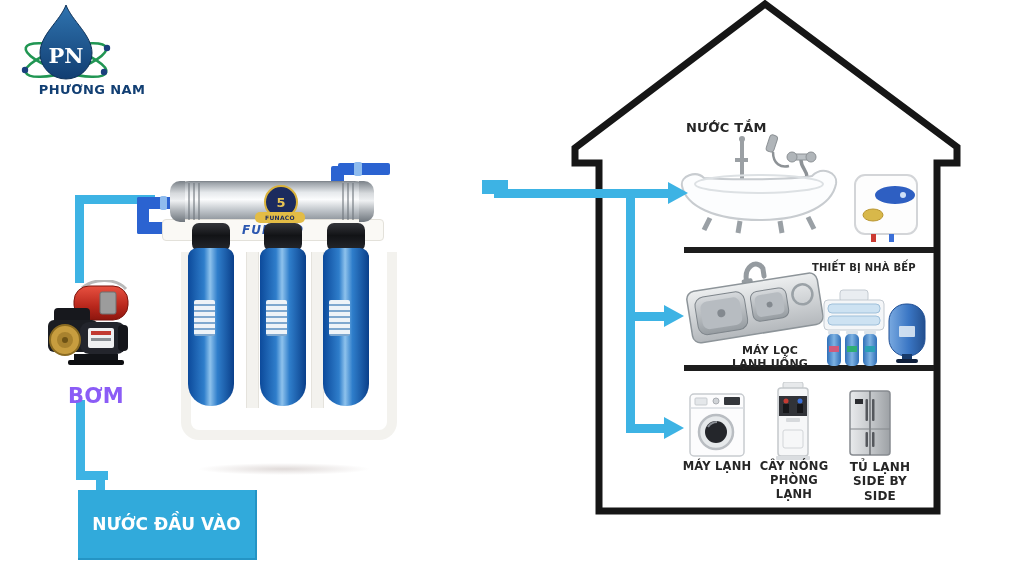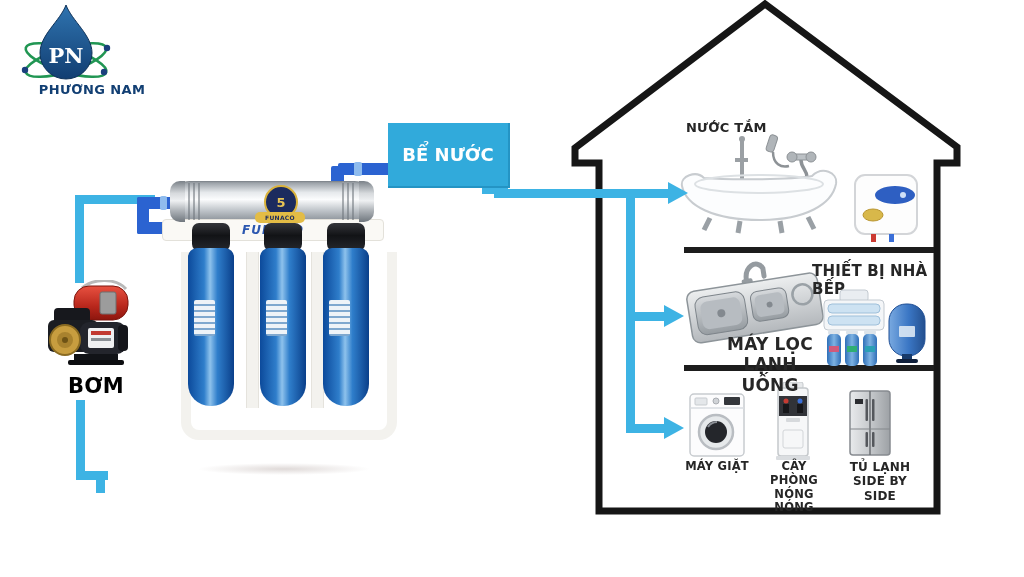--- a/index.html
+++ b/index.html
@@ -91,22 +91,22 @@
   <div class="pipe" style="left:96px;top:471px;width:9px;height:22px;"></div>
   <div class="pipe" style="left:482px;top:180px;width:26px;height:14px;"></div>
   <div class="pipe" style="left:494px;top:189px;width:176px;height:9px;"></div>
   <div class="arrow-r" style="left:668px;top:182px;"></div>
   <div class="pipe" style="left:626px;top:189px;width:9px;height:243px;"></div>
   <div class="pipe" style="left:626px;top:312px;width:40px;height:9px;"></div>
   <div class="arrow-r" style="left:664px;top:305px;"></div>
   <div class="pipe" style="left:626px;top:424px;width:40px;height:9px;"></div>
   <div class="arrow-r" style="left:664px;top:417px;"></div>
 
-  <div class="bluebox" style="left:388px;top:123px;width:120px;height:63px;font-size:18px;">
-    <span>BỂ NƯỚC</span>
+  <div class="bluebox" style="left:78px;top:490px;width:177px;height:68px;font-size:17px;">
+    <span>NƯỚC ĐẦU VÀO</span>
   </div>
 
   <svg class="abs" style="left:44px;top:280px;z-index:4;" width="90" height="92" viewBox="0 0 90 92">
     <defs>
       <linearGradient id="gRed" x1="0" y1="0" x2="0" y2="1">
         <stop offset="0" stop-color="#e85140"></stop>
           <stop offset=".6" stop-color="#b8271c"></stop>
         <stop offset="1" stop-color="#8c160e"></stop>
       </linearGradient>
     </defs>
@@ -119,21 +119,21 @@
     <rect x="74" y="45" width="10" height="26" rx="4" fill="#14151a"></rect>
     <rect x="44" y="48" width="26" height="20" rx="2" fill="#eff0f1"></rect>
     <rect x="47" y="51" width="20" height="4" fill="#c23a31"></rect>
     <rect x="47" y="58" width="20" height="3" fill="#8a8f94"></rect>
     <circle cx="21" cy="60" r="15" fill="#c79d3f" stroke="#8a6b22" stroke-width="2"></circle>
     <circle cx="21" cy="60" r="8" fill="#a8822e"></circle>
     <circle cx="21" cy="60" r="3" fill="#6e5315"></circle>
     <rect x="30" y="74" width="44" height="6" fill="#111317"></rect>
     <rect x="24" y="80" width="56" height="5" rx="2" fill="#0c0d10"></rect>
   </svg>
-  <div class="houselbl center" style="left:56px;top:374px;width:80px;font-size:21px;color:#000000;">BƠM</div>
+  <div class="houselbl center" style="left:56px;top:384px;width:80px;font-size:21px;color:#8b5cf6;">BƠM</div>
 
   <div class="pipe-dark" style="left:137px;top:197px;width:42px;height:12px;"></div>
   <div class="pipe-dark" style="left:137px;top:197px;width:12px;height:37px;"></div>
   <div class="pipe-dark" style="left:137px;top:222px;width:58px;height:12px;"></div>
   <div class="pipe-band" style="left:160px;top:196px;width:7px;height:14px;"></div>
   <div class="pipe-band" style="left:172px;top:221px;width:7px;height:14px;"></div>
 
   <div class="pipe-dark" style="left:331px;top:166px;width:13px;height:26px;"></div>
   <div class="pipe-dark" style="left:338px;top:163px;width:52px;height:12px;"></div>
   <div class="pipe-band" style="left:354px;top:162px;width:8px;height:14px;"></div>
@@ -190,21 +190,21 @@
   </svg>
   <svg class="abs" style="left:851px;top:170px;z-index:2;" width="70" height="72" viewBox="0 0 70 72">
     <rect x="4" y="5" width="62" height="59" rx="10" fill="#fdfdfd" stroke="#d3d5d8" stroke-width="2"></rect>
     <ellipse cx="44" cy="25" rx="20" ry="9" fill="#2e5fc2"></ellipse>
     <circle cx="52" cy="25" r="3" fill="#cfe0f7"></circle>
     <ellipse cx="22" cy="45" rx="10" ry="6" fill="#d8b84a" stroke="#b9952f"></ellipse>
     <rect x="20" y="64" width="5" height="8" fill="#cc3b33"></rect>
     <rect x="38" y="64" width="5" height="8" fill="#3a6fd8"></rect>
   </svg>
 
-  <div class="houselbl" style="left:812px;top:262px;width:125px;font-size:15px;">THIẾT BỊ NHÀ BẾP</div>
+  <div class="houselbl" style="left:812px;top:262px;width:125px;font-size:10px;">THIẾT BỊ NHÀ BẾP</div>
   <svg class="abs" style="left:680px;top:252px;z-index:2;" width="148" height="100" viewBox="0 0 148 100">
     <defs>
       <linearGradient id="gSteel" x1="0" y1="0" x2="0" y2="1">
         <stop offset="0" stop-color="#eceeef"></stop>
           <stop offset="1" stop-color="#b4b8bc"></stop>
       </linearGradient>
       <linearGradient id="gBowl" x1="0" y1="0" x2="0" y2="1">
         <stop offset="0" stop-color="#d7dadd"></stop>
           <stop offset="1" stop-color="#969ca1"></stop>
       </linearGradient>
@@ -215,21 +215,21 @@
       <rect x="8" y="30" width="132" height="52" rx="8" fill="url(#gSteel)" stroke="#8d9499" stroke-width="1.5"></rect>
       <rect x="15" y="37" width="50" height="38" rx="9" fill="url(#gBowl)" stroke="#7d848a"></rect>
       <rect x="20" y="42" width="40" height="28" rx="7" fill="#b7bcc1"></rect>
       <circle cx="40" cy="56" r="4" fill="#83898f"></circle>
       <rect x="71" y="40" width="36" height="30" rx="7" fill="url(#gBowl)" stroke="#7d848a"></rect>
       <rect x="75" y="44" width="28" height="22" rx="5" fill="#b7bcc1"></rect>
       <circle cx="89" cy="55" r="3" fill="#83898f"></circle>
       <circle cx="123" cy="50" r="10" fill="none" stroke="#9aa1a6" stroke-width="2.5"></circle>
     </g>
   </svg>
-  <div class="houselbl center" style="left:720px;top:334px;width:100px;font-size:17px;">
+  <div class="houselbl center" style="left:720px;top:344px;width:100px;font-size:11px;">
     <div>MÁY LỌC</div>
     <div>LẠNH UỐNG</div>
   </div>
   <svg class="abs" style="left:822px;top:288px;z-index:2;" width="64" height="80" viewBox="0 0 64 80">
     <defs>
       <linearGradient id="gCart" x1="0" y1="0" x2="1" y2="0">
         <stop offset="0" stop-color="#2f6fb8"></stop>
           <stop offset=".5" stop-color="#7db2e2"></stop>
         <stop offset="1" stop-color="#2f6fb8"></stop>
       </linearGradient>
@@ -267,37 +267,37 @@
   <svg class="abs" style="left:688px;top:388px;z-index:2;" width="58" height="72" viewBox="0 0 58 72">
     <rect x="2" y="6" width="54" height="62" rx="4" fill="#fcfcfd" stroke="#c7cbcf" stroke-width="1.5"></rect>
     <line x1="2" y1="20" x2="56" y2="20" stroke="#d9dce0" stroke-width="1.5"></line>
     <rect x="7" y="10" width="12" height="7" rx="1" fill="#e4e7ea" stroke="#c7cbcf"></rect>
     <rect x="36" y="9" width="16" height="8" rx="1" fill="#34373c"></rect>
     <circle cx="28" cy="13" r="3" fill="#d0d3d7" stroke="#a9adb2"></circle>
     <circle cx="28" cy="44" r="17" fill="#e6e9eb" stroke="#b9bdc2" stroke-width="2.5"></circle>
     <circle cx="28" cy="44" r="11" fill="#24262b"></circle>
     <path d="M20,39 a11,11 0 0 1 9,-5" stroke="#8b8f96" stroke-width="2" fill="none"></path>
   </svg>
-  <div class="houselbl center" style="left:678px;top:460px;width:78px;font-size:11.5px;">MÁY GIẶT</div>
+  <div class="houselbl center" style="left:678px;top:460px;width:78px;font-size:11.5px;">MÁY LẠNH</div>
 
   <svg class="abs" style="left:774px;top:382px;z-index:2;" width="38" height="80" viewBox="0 0 38 80">
     <rect x="9" y="0" width="20" height="7" rx="2" fill="#e7e9eb" stroke="#c5c9cc"></rect>
     <rect x="4" y="6" width="30" height="68" rx="3" fill="#f6f7f8" stroke="#c5c9cc" stroke-width="1.5"></rect>
     <rect x="5" y="14" width="28" height="20" fill="#313338"></rect>
     <circle cx="12" cy="19" r="2.5" fill="#c63b32"></circle>
     <circle cx="26" cy="19" r="2.5" fill="#3a6fd8"></circle>
     <rect x="9" y="22" width="6" height="9" fill="#16171a"></rect>
     <rect x="23" y="22" width="6" height="9" fill="#16171a"></rect>
     <rect x="12" y="36" width="14" height="4" rx="1" fill="#d6d9dc"></rect>
     <rect x="9" y="48" width="20" height="18" rx="2" fill="none" stroke="#d2d5d8"></rect>
     <rect x="2" y="74" width="34" height="4" rx="1" fill="#dadde0"></rect>
   </svg>
   <div class="houselbl center" style="left:756px;top:460px;width:76px;font-size:11.5px;">
-    <div>CÂY PHÒNG</div>
-    <div>NÓNG NÓNG</div>
+    <div>CÂY NÓNG</div>
+    <div>PHÒNG LẠNH</div>
   </div>
 
   <svg class="abs" style="left:847px;top:389px;z-index:2;" width="46" height="70" viewBox="0 0 46 70">
     <defs>
       <linearGradient id="gFridge" x1="0" y1="0" x2="1" y2="0">
         <stop offset="0" stop-color="#e8eaec"></stop>
           <stop offset=".5" stop-color="#c6c9cc"></stop>
         <stop offset="1" stop-color="#9da1a5"></stop>
       </linearGradient>
     </defs>

